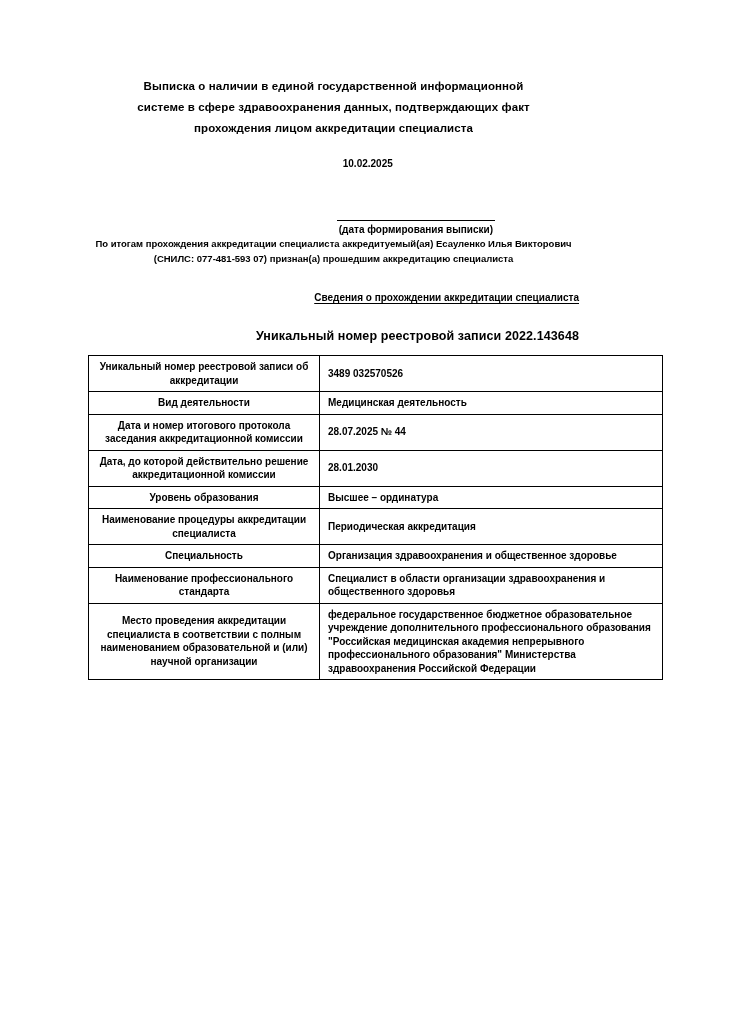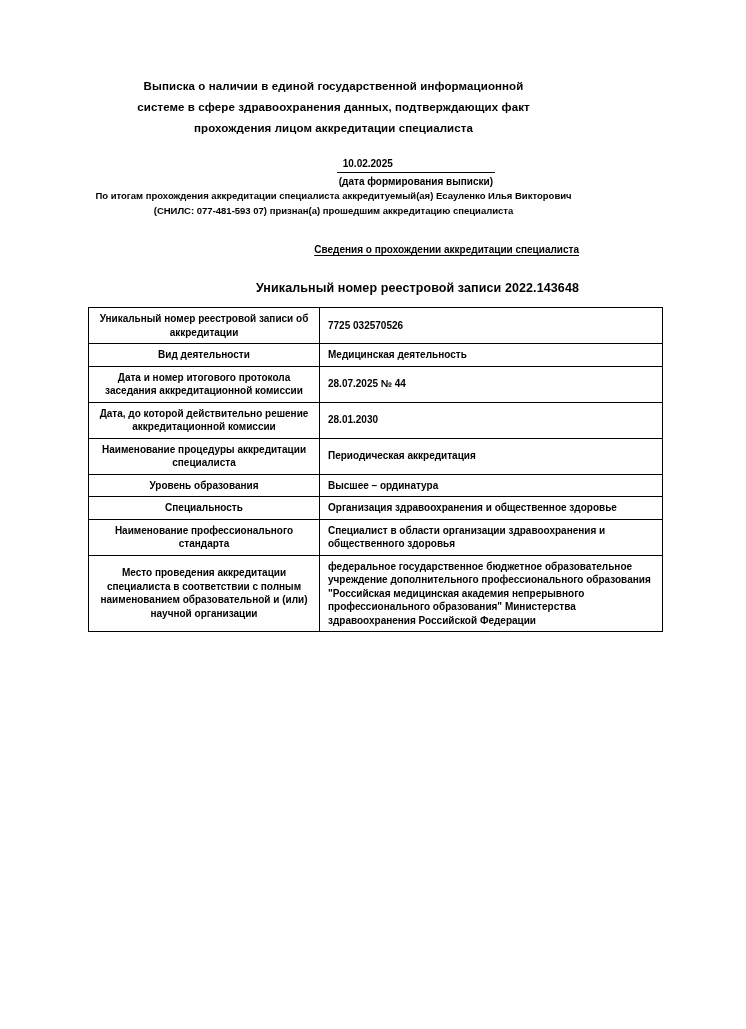--- a/index.html
+++ b/index.html
@@ -35,20 +35,21 @@
     text-align: left;
     font-size: 10px;
     line-height: 13px;
   }
   .date-value {
     padding: 0 6px 2px 6px;
   }
   .date-caption {
     border-top: 1.5px solid #000000;
     padding: 2px 2px 0 2px;
+    margin-top: 48px;
   }
   .intro {
     text-align: center;
     font-size: 9.5px;
     line-height: 15px;
   }
   .section-heading {
     margin-top: 26px;
     text-align: right;
     font-size: 10px;
@@ -97,41 +98,41 @@
   <div class="intro">По итогам прохождения аккредитации специалиста аккредитуемый(ая) Есауленко Илья Викторович (СНИЛС: 077-481-593 07) признан(а) прошедшим аккредитацию специалиста</div>
 
   <div class="section-heading">Сведения о прохождении аккредитации специалиста</div>
 
   <div class="record-heading">Уникальный номер реестровой записи 2022.143648</div>
 
   <table class="acc-table">
     <tbody>
       <tr>
         <td class="label-cell">Уникальный номер реестровой записи об аккредитации</td>
-        <td class="value-cell">7725 032570526</td>
+        <td class="value-cell">3489 032570526</td>
       </tr>
       <tr>
         <td class="label-cell">Вид деятельности</td>
         <td class="value-cell">Медицинская деятельность</td>
       </tr>
       <tr>
         <td class="label-cell">Дата и номер итогового протокола заседания аккредитационной комиссии</td>
         <td class="value-cell">28.07.2025 № 44</td>
       </tr>
       <tr>
         <td class="label-cell">Дата, до которой действительно решение аккредитационной комиссии</td>
         <td class="value-cell">28.01.2030</td>
       </tr>
       <tr>
+        <td class="label-cell">Уровень образования</td>
+        <td class="value-cell">Высшее – ординатура</td>
+      </tr>
+      <tr>
         <td class="label-cell">Наименование процедуры аккредитации специалиста</td>
         <td class="value-cell">Периодическая аккредитация</td>
-      </tr>
-      <tr>
-        <td class="label-cell">Уровень образования</td>
-        <td class="value-cell">Высшее – ординатура</td>
       </tr>
       <tr>
         <td class="label-cell">Специальность</td>
         <td class="value-cell">Организация здравоохранения и общественное здоровье</td>
       </tr>
       <tr>
         <td class="label-cell">Наименование профессионального стандарта</td>
         <td class="value-cell">Специалист в области организации здравоохранения и общественного здоровья</td>
       </tr>
       <tr>

